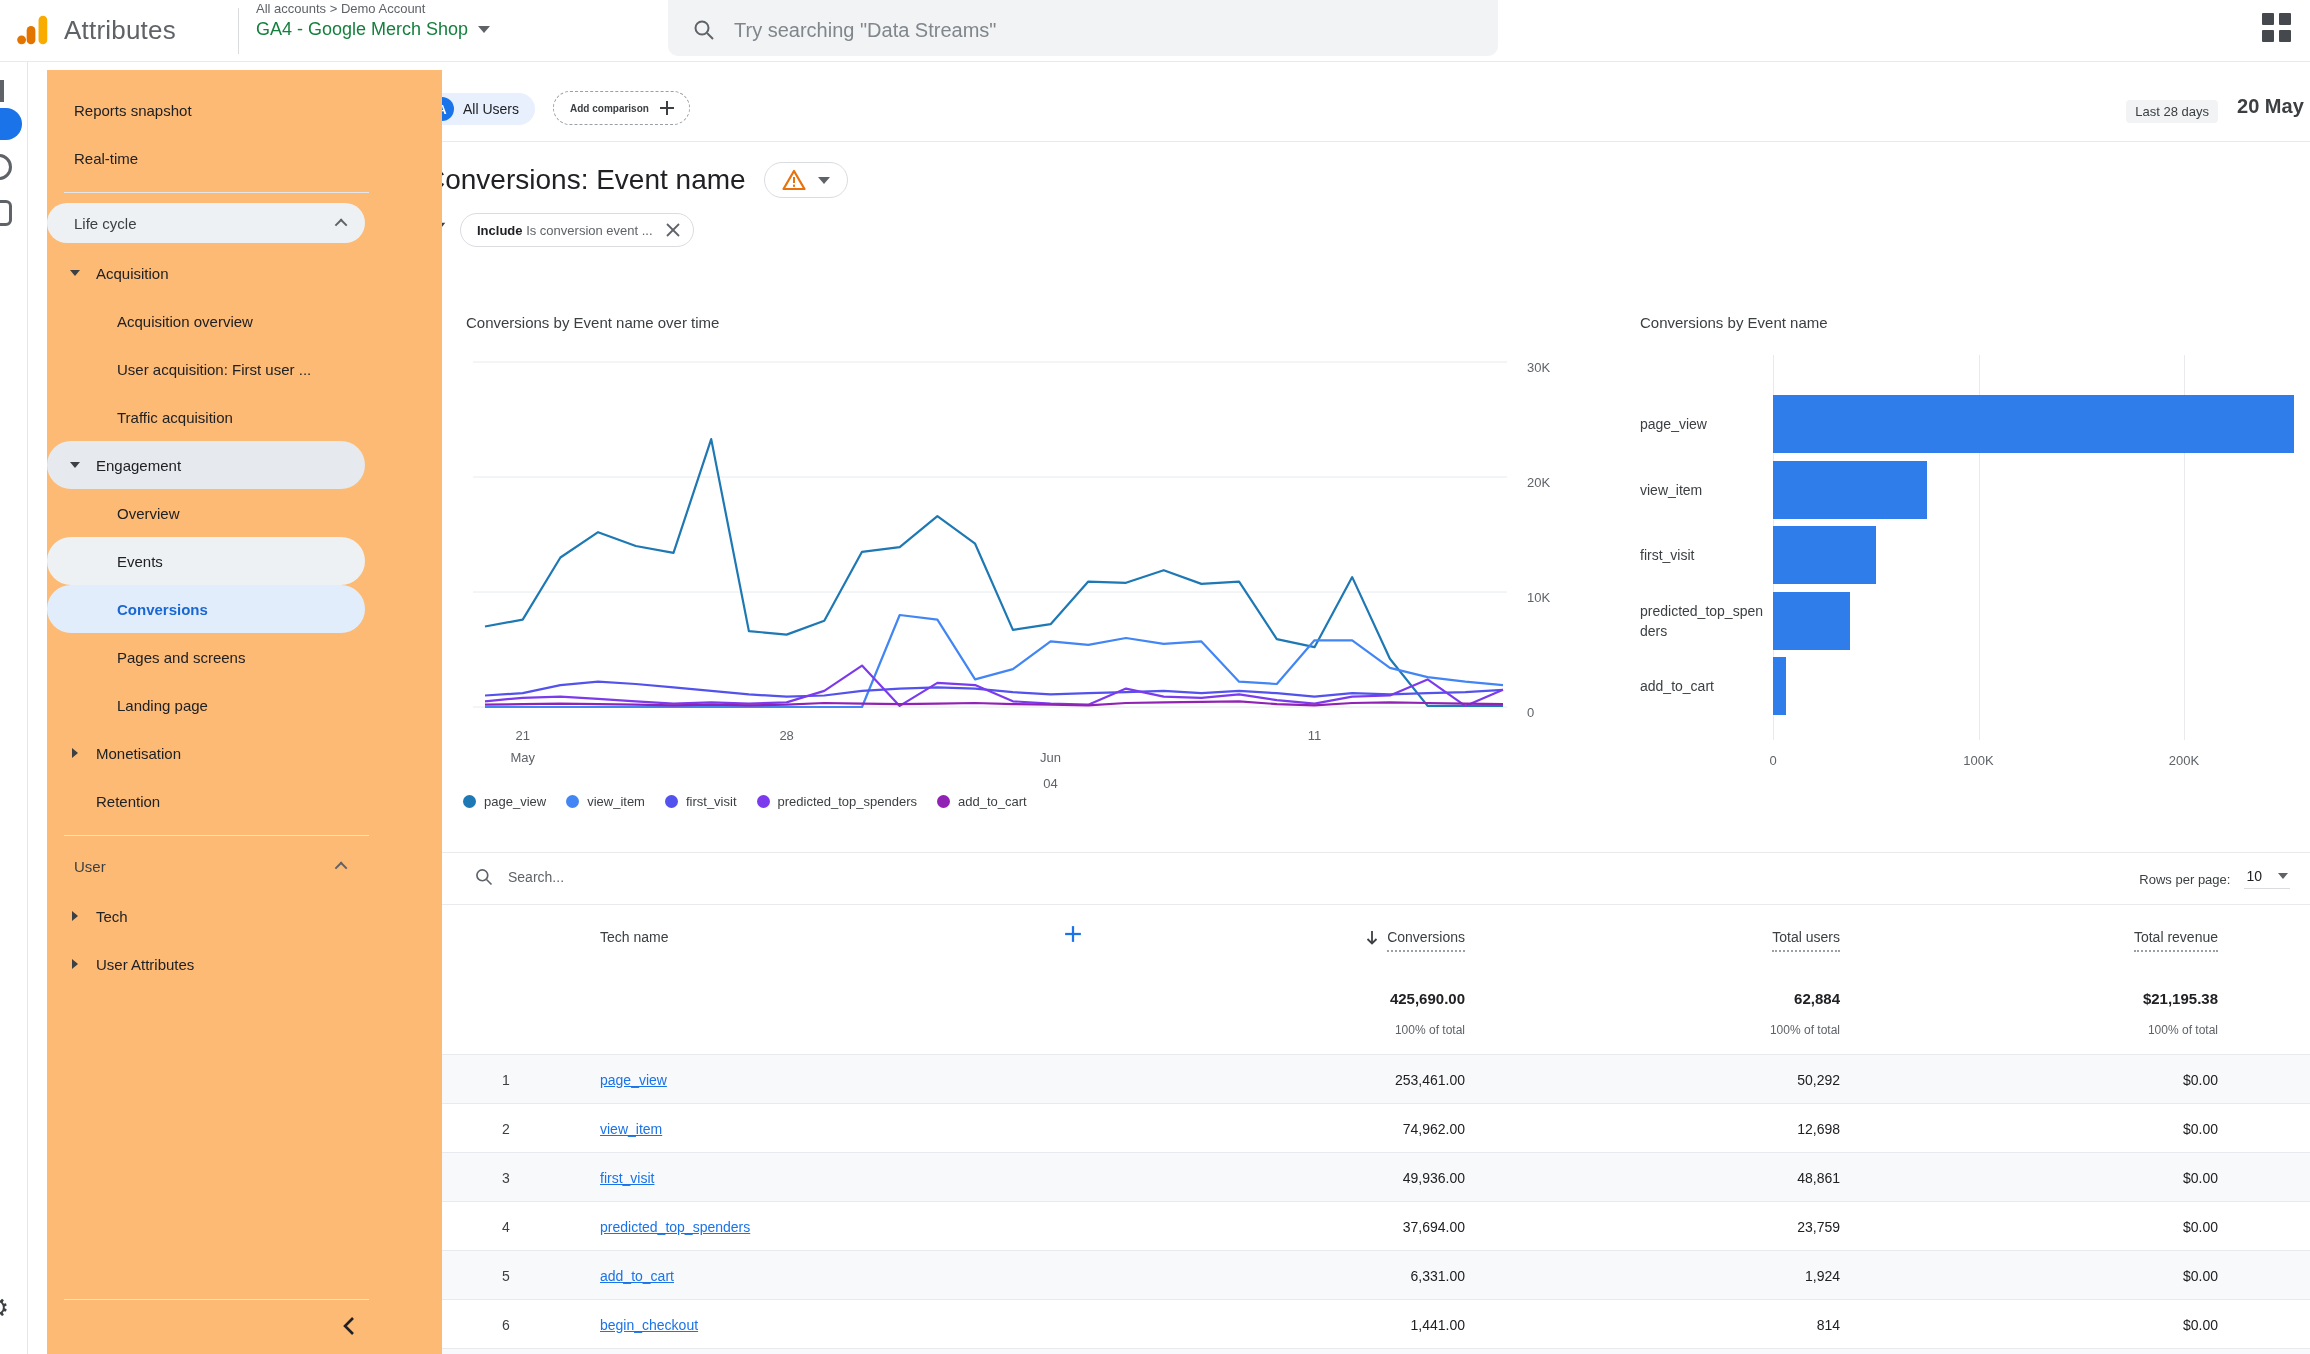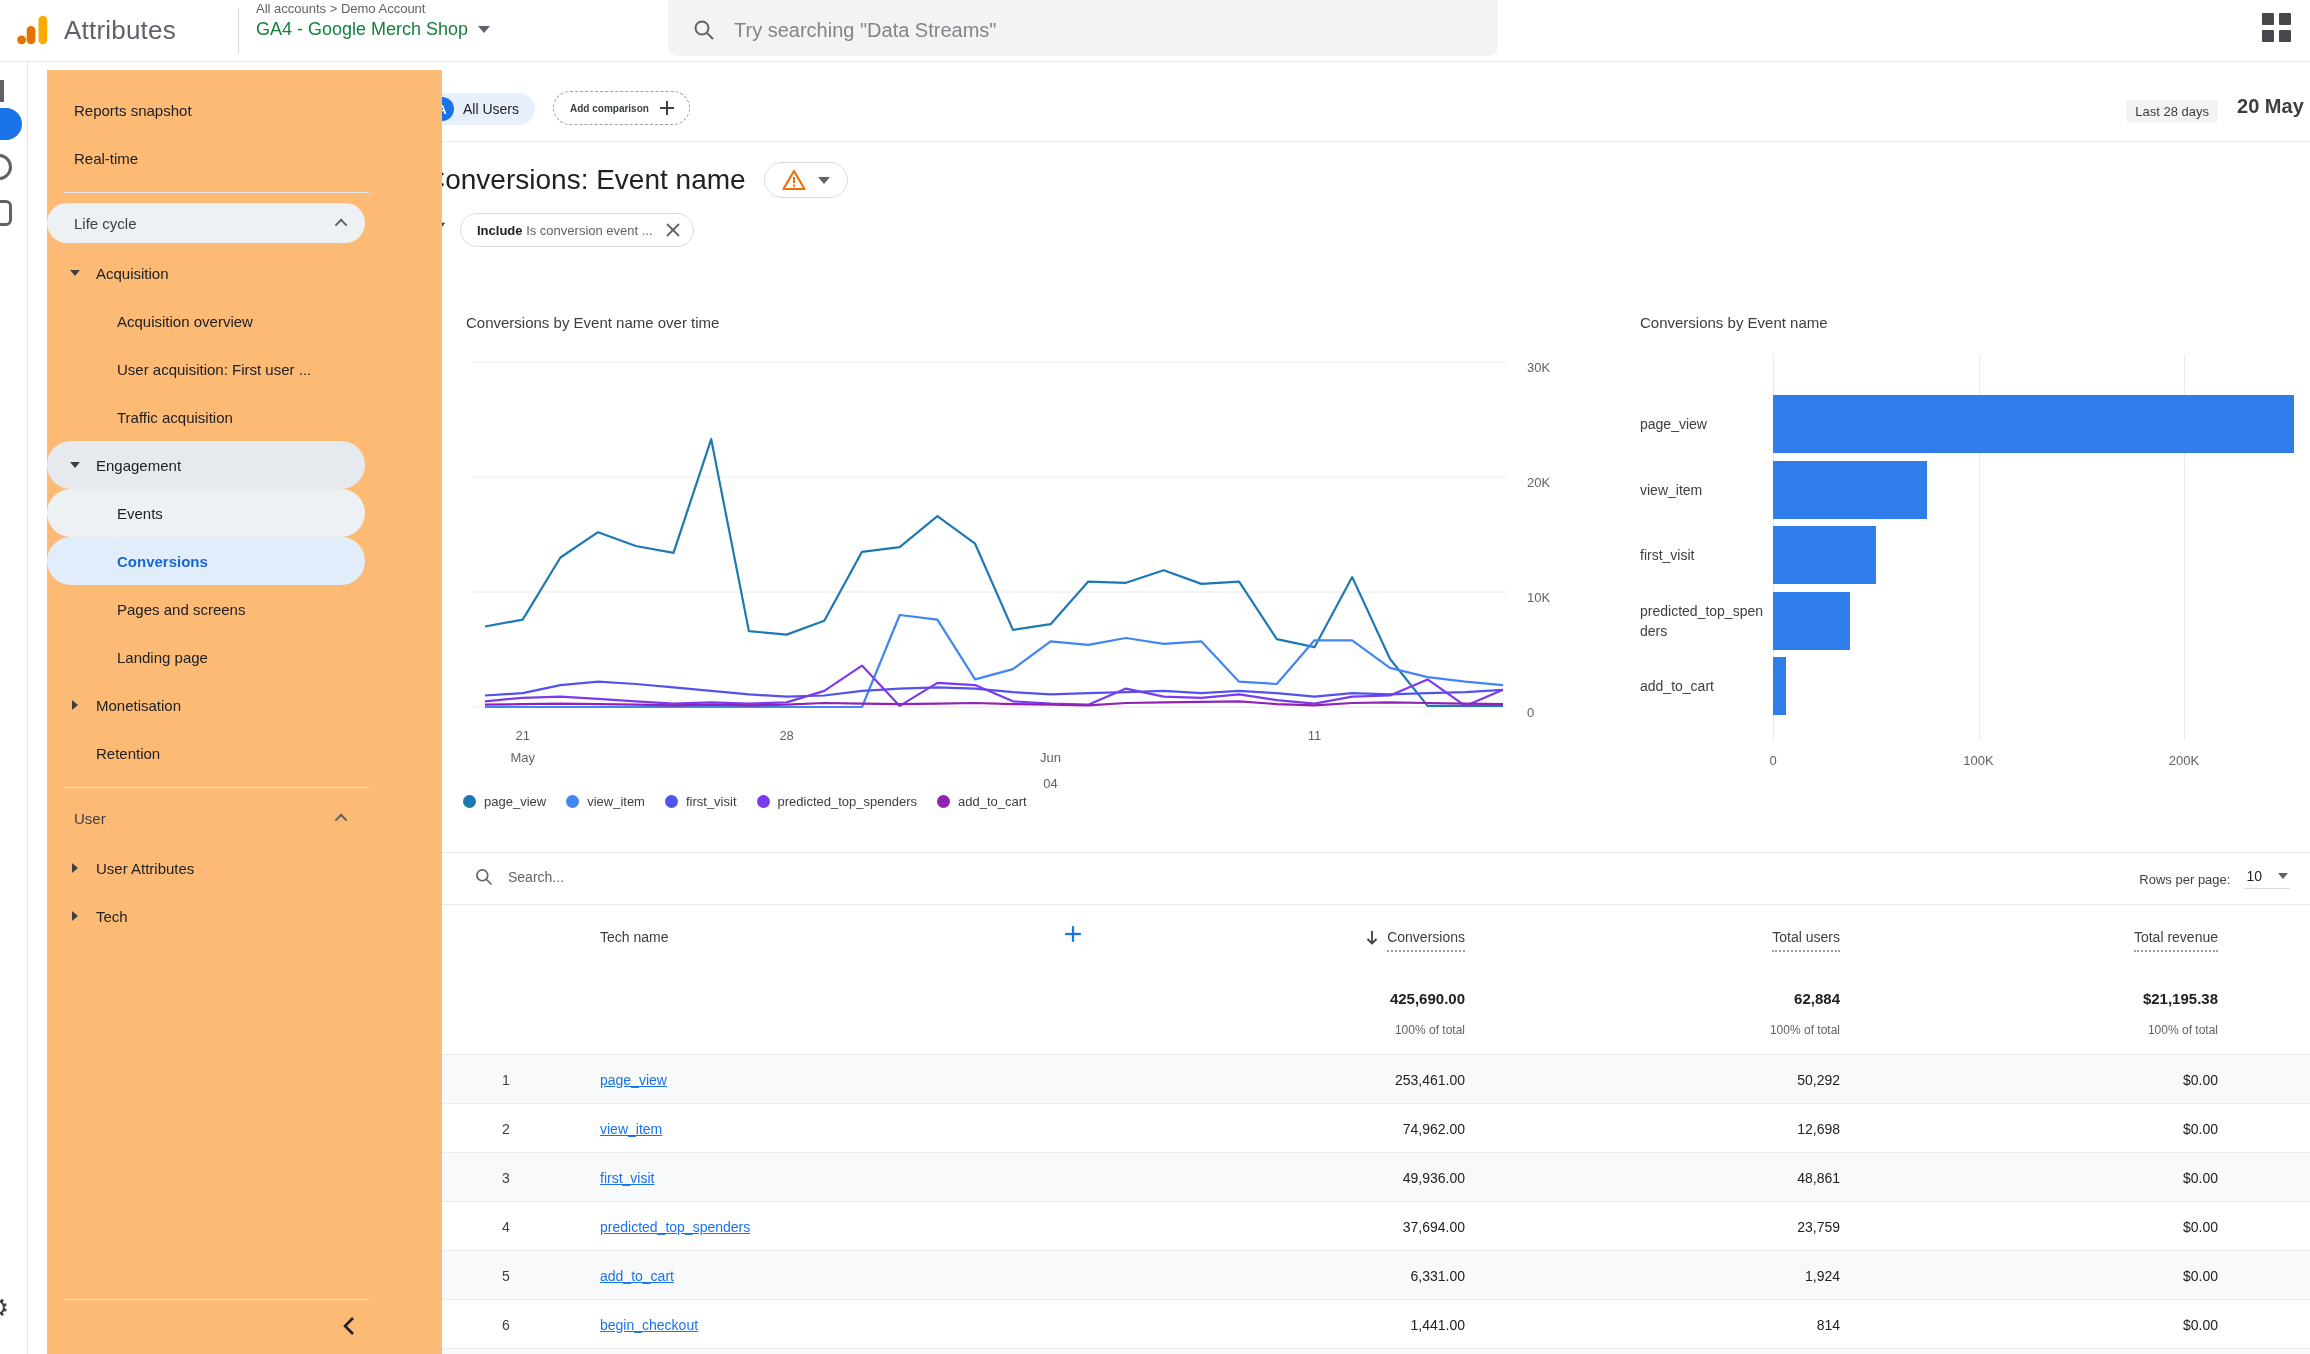--- a/index.html
+++ b/index.html
@@ -222,20 +222,23 @@
       </div>
       <div class="side-item leaf">
         <span class="side-label">Traffic acquisition</span>
       </div>
       <div class="side-item group pill-darkgray">
         <span class="caretbox">
           <span class="caret-down"></span>
         </span>
         <span class="side-label">Engagement</span>
       </div>
+      <div class="side-item leaf">
+        <span class="side-label">Overview</span>
+      </div>
       <div class="side-item leaf pill-gray">
         <span class="side-label">Events</span>
       </div>
       <div class="side-item leaf pill-blue selected">
         <span class="side-label">Conversions</span>
       </div>
       <div class="side-item leaf">
         <span class="side-label">Pages and screens</span>
       </div>
       <div class="side-item leaf">
@@ -253,27 +256,27 @@
       </div>
       <div class="side-divider"></div>
       <div class="side-item section">
         <span class="side-label">User</span>
         <span class="chev-up"></span>
       </div>
       <div class="side-item group">
         <span class="caretbox">
           <span class="caret-right"></span>
         </span>
-        <span class="side-label">User Attributes</span>
+        <span class="side-label">Tech</span>
       </div>
       <div class="side-item group">
         <span class="caretbox">
           <span class="caret-right"></span>
         </span>
-        <span class="side-label">Tech</span>
+        <span class="side-label">User Attributes</span>
       </div>
     </div>
   <div id="side-bottom-divider"></div>
   <div id="side-collapse">
     <svg width="16" height="20" viewBox="0 0 16 20">
       <polyline points="12,2 4,10 12,18" fill="none" stroke="#202124" stroke-width="2.6"></polyline>
     </svg>
   </div>
 </nav>
 

